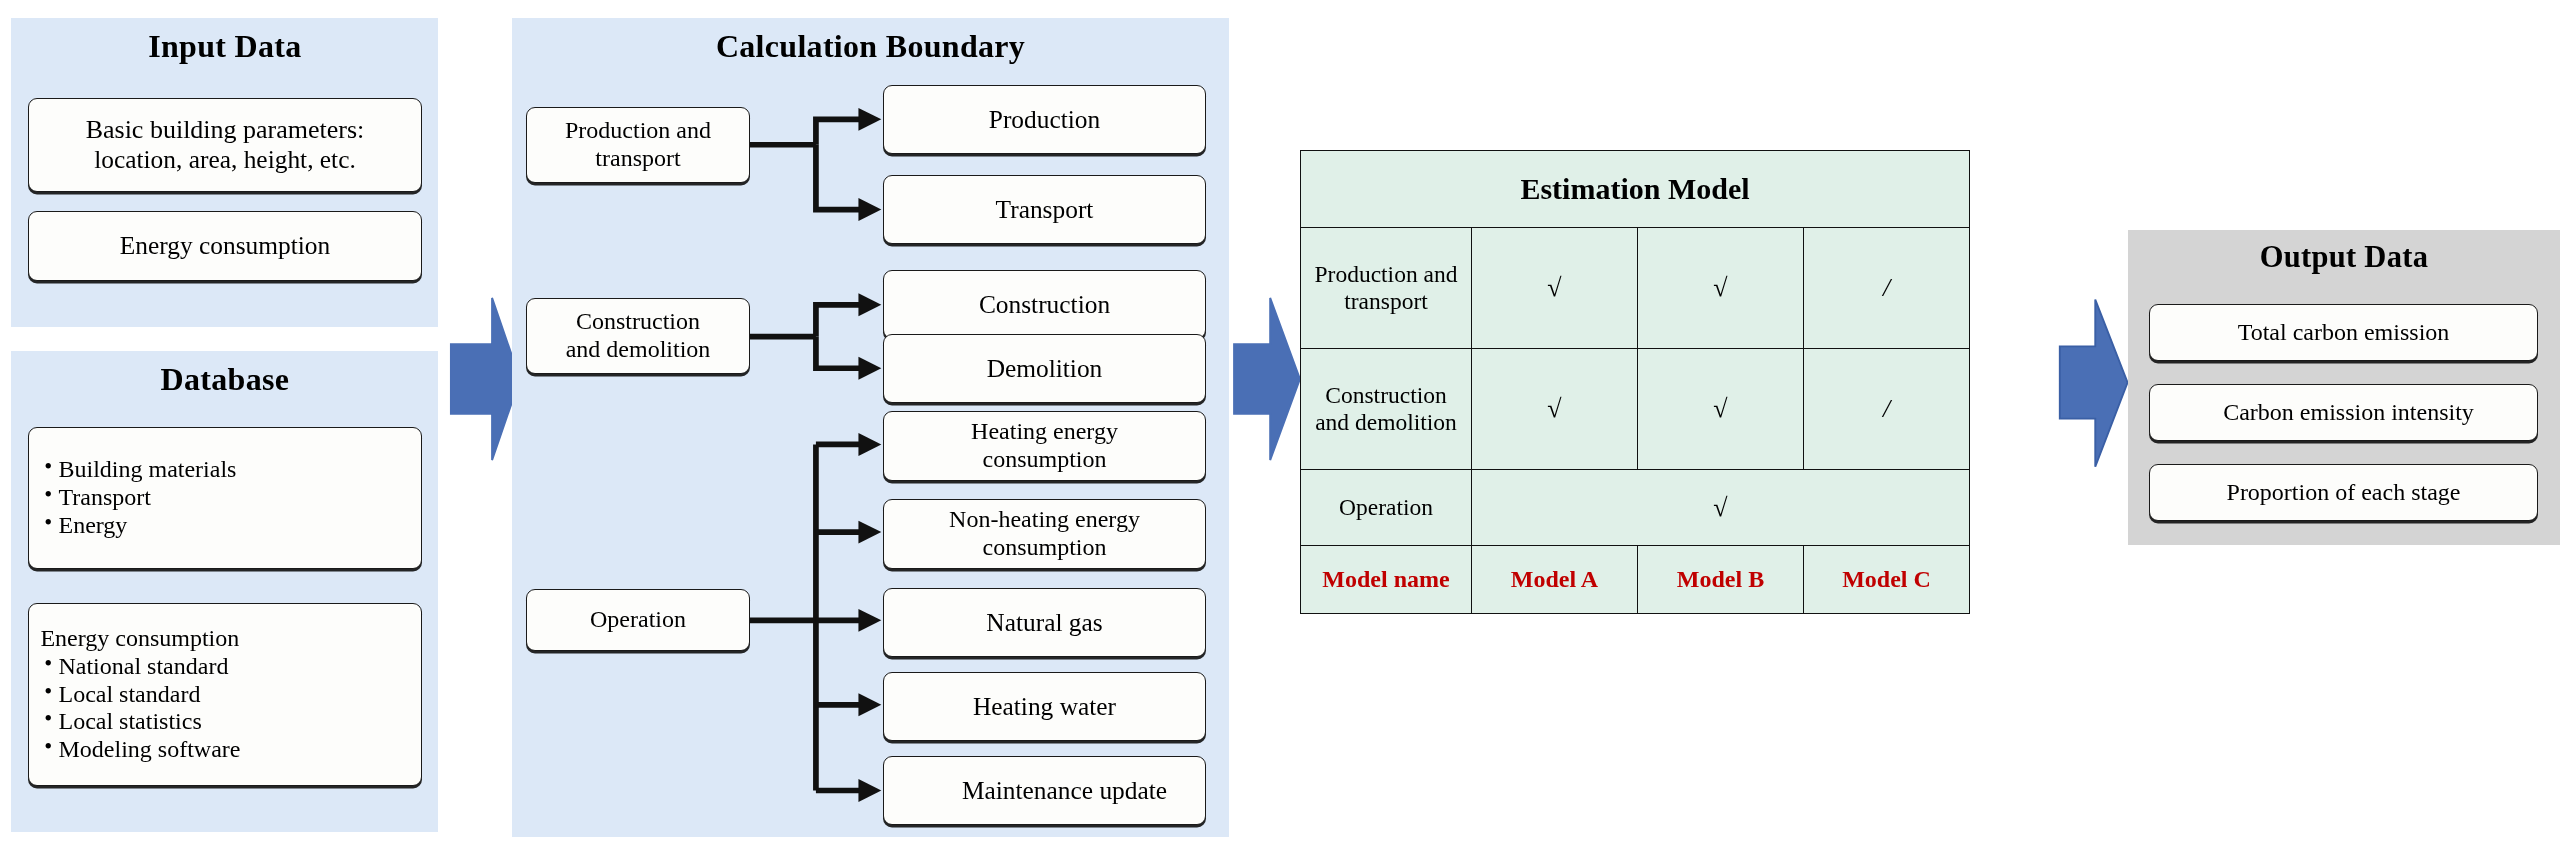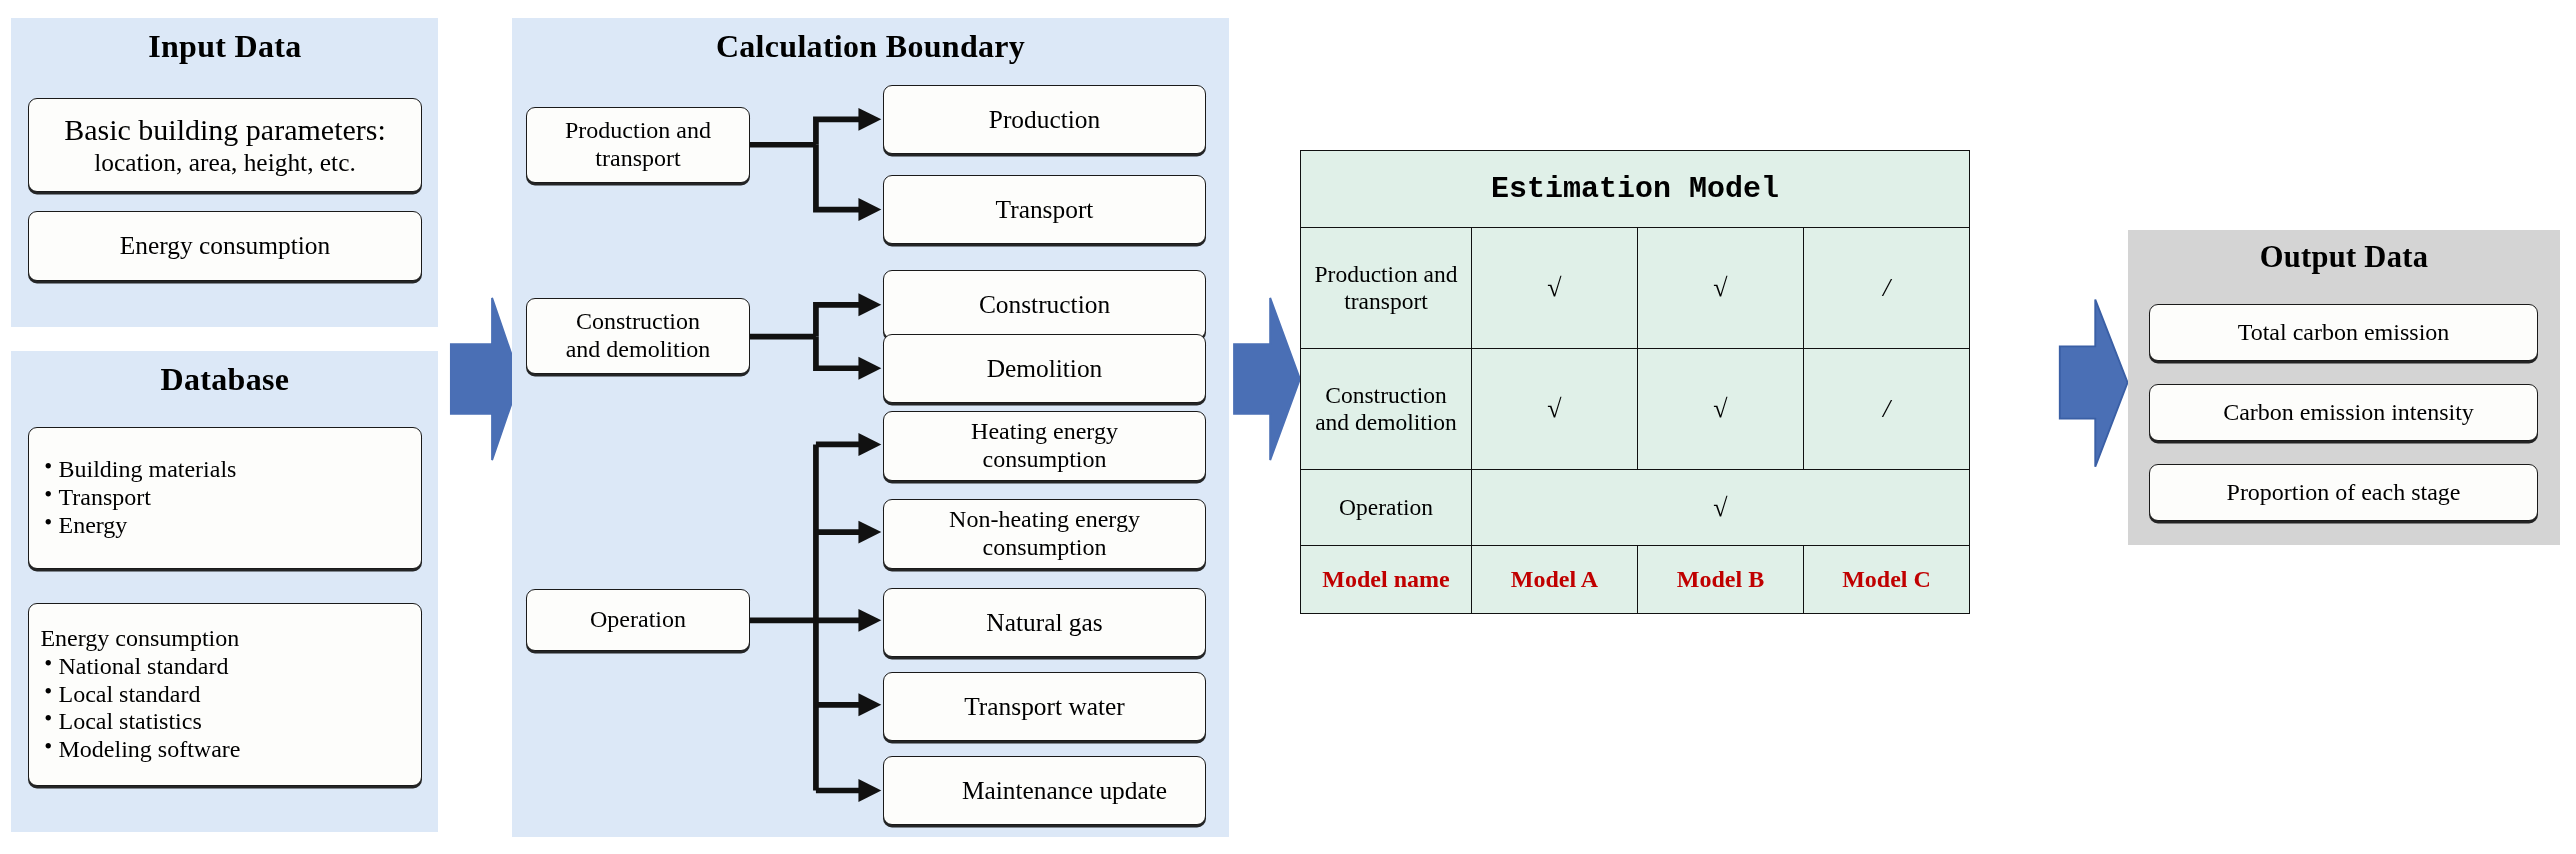--- a/index.html
+++ b/index.html
@@ -57,21 +57,21 @@
 </style>
 </head>
 <body>
 
 <div class="panel panel-blue" style="left:11.4px;top:18px;width:427px;height:309px;">
   <div class="panel-title" style="top:10.2px;font-size:32px;">Input Data</div>
 </div>
 
 <div class="rbox" style="left:28px;top:98px;width:394px;height:94px;">
   <div class="inner">
-    <div style="font-size:30px;">Basic building parameters:</div>
+    <div style="font-size:26px;">Basic building parameters:</div>
     <div style="font-size:25.4px;">location, area, height, etc.</div>
   </div>
 </div>
 
 <div class="rbox" style="left:28px;top:211px;width:394px;height:70px;">
   <div class="inner">
     <div style="font-size:25.4px;">Energy consumption</div>
   </div>
 </div>
 
@@ -221,21 +221,21 @@
 </div>
 
 <div class="rbox" style="left:883px;top:588px;width:323px;height:69px;">
   <div class="inner">
       <div style="font-size:25.4px;">Natural gas</div>
     </div>
 </div>
 
 <div class="rbox" style="left:883px;top:672px;width:323px;height:69px;">
   <div class="inner">
-      <div style="font-size:25.4px;">Transport water</div>
+      <div style="font-size:25.4px;">Heating water</div>
     </div>
 </div>
 
 <div class="rbox" style="left:883px;top:756px;width:323px;height:69px;padding-left:40px;">
   <div class="inner">
       <div style="font-size:25.4px;">Maintenance update</div>
     </div>
 </div>
 
 <svg class="bigarrow" style="left:1229px;top:284px;" width="76" height="190" viewBox="0 0 120 300">
@@ -244,21 +244,21 @@
 
 <table class="est-table" style="left:1300px;top:150px;width:670px;height:464px;">
   <colgroup>
     <col style="width:171px">
       <col style="width:166px">
       <col style="width:166px">
       <col style="width:166px">
   </colgroup>
   <tbody>
     <tr>
-      <td colspan="4" class="est-title" style="height:51px;font-family:Liberation Mono, monospace;">Estimation Model</td>
+      <td colspan="4" class="est-title" style="height:51px;">Estimation Model</td>
     </tr>
     <tr style="height:89px;">
       <td class="est-feat">
         <div>Production and</div>
         <div>transport</div>
       </td>
       <td class="est-check">√</td>
       <td class="est-check">√</td>
       <td class="est-slash">/</td>
     </tr>

